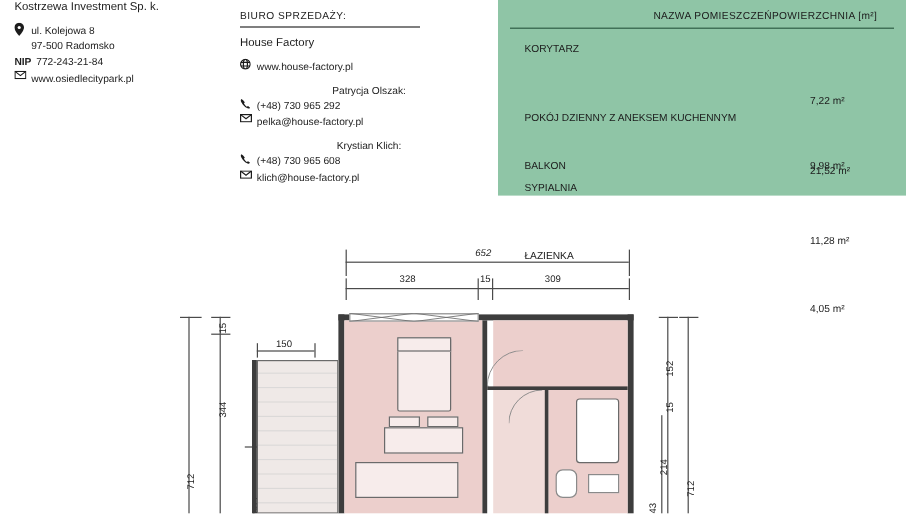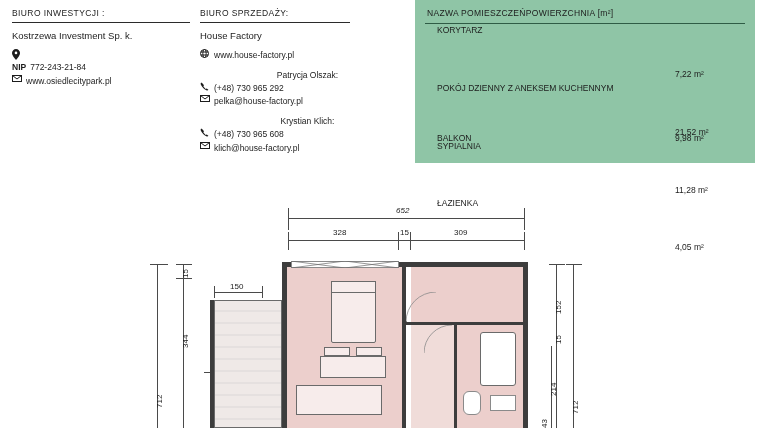--- a/index.html
+++ b/index.html
@@ -71,25 +71,26 @@
   
   .green-box {
     background:#8fc5a6;
     width:340px;
     height:163px;
     padding:8px 10px 0 10px;
     position:relative;
   }
   .green-head {
     display:flex;
-    justify-content:flex-start;
+    justify-content:flex-end;
     font-size:8.5px;
     letter-spacing:0.3px;
     padding-bottom:5px;
     border-bottom:1px solid #2f5c45;
+    margin-bottom:10px;
   }
   .green-head .h-name { padding-left:2px; }
   .green-head .h-area { padding-right:14px; }
   .room-row {
     display:flex;
     justify-content:space-between;
     font-size:8.5px;
     line-height:1.62;
     padding-left:12px;
   }
@@ -143,29 +144,32 @@
     background:#efe9e7;
     border:1px solid #6a6a6a;
   }
 </style>
 </head>
 <body>
 
 <div class="header-row">
 
   <div class="col-invest">
-    <div class="section-title">BIURO INWESTYCJI :</div>
     <div class="company-name">Kostrzewa Investment Sp. k.</div>
 
     <div class="info-line">
       <span class="glyph">
         <svg class="ic" width="8" height="11" viewBox="0 0 8 11">
             <path d="M4 0C1.8 0 0 1.8 0 4c0 2.9 4 7 4 7s4-4.1 4-7c0-2.2-1.8-4-4-4z" fill="#1c1c1c"></path>
             <circle cx="4" cy="3.9" r="1.3" fill="#ffffff"></circle>
           </svg>
+      </span>
+      <span class="addr-block">
+        <span>ul. Kolejowa 8</span><br>
+        <span>97-500 Radomsko</span>
       </span>
     </div>
 
     <div class="info-line nip-row">
       <span class="label">NIP</span>
       <span>772-243-21-84</span>
     </div>
 
     <div class="info-line">
       <span class="glyph">

